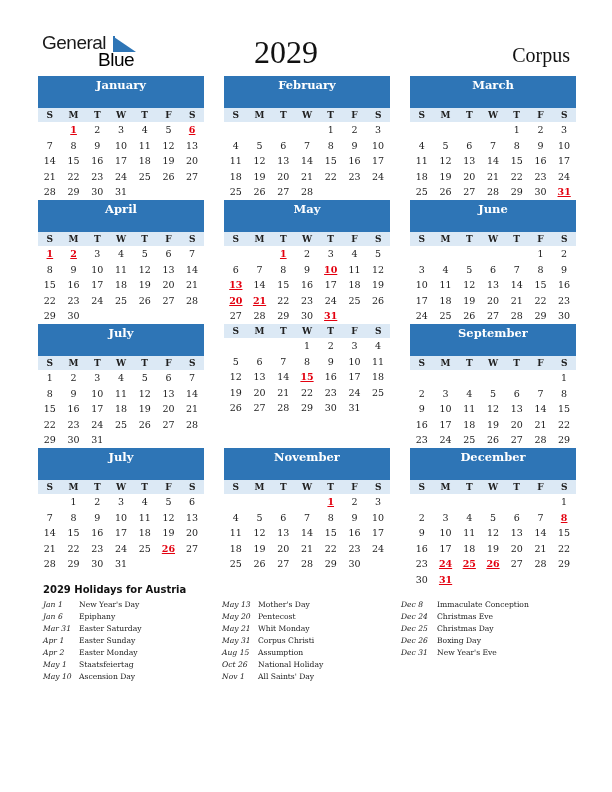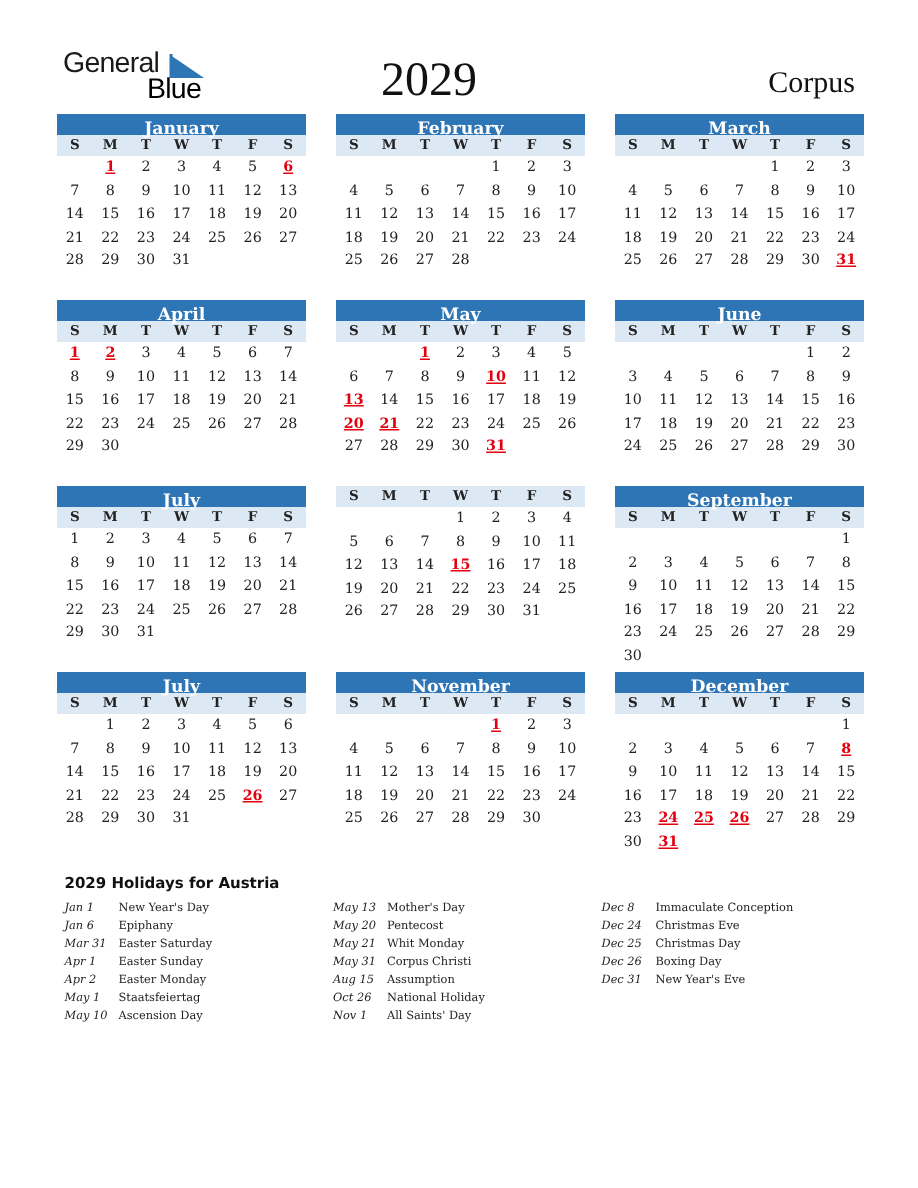--- a/index.html
+++ b/index.html
@@ -11,21 +11,21 @@
   .logo .blue { position: absolute; left: 56px; top: 17px; font-family: Liberation Sans, sans-serif;
                 font-size: 19px; color: #000000; letter-spacing: -0.5px; }
   .logo .tri { position: absolute; left: 72px; top: 5px; width: 0; height: 0;
                border-left: 0 solid transparent; border-bottom: 15px solid #2e75b6; border-right: 22px solid transparent; }
   .logo .tri-bar { position: absolute; left: 71px; top: 4px; width: 2px; height: 16px; background: #2e75b6; }
   .year { position: absolute; left: 0; width: 572px; top: 34px; text-align: center;
           font-family: "Liberation Serif", serif; font-size: 32px; color: #111; }
   .country { position: absolute; right: 42px; top: 44px; font-family: "Liberation Serif", serif;
              font-size: 20px; color: #111; }
   .month { position: absolute; width: 166px; }
-  .month .mhead { height: 14px; background: #2e75b6; color: #fff; text-align: center;
+  .month .mhead { height: 32px; background: #2e75b6; color: #fff; text-align: center;
                   font-family: "DejaVu Serif", serif; font-weight: bold; font-size: 11.5px; line-height: 18px; }
   .month .wk { display: grid; grid-template-columns: repeat(7, 1fr); height: 14px; background: #dce9f5;
                font-size: 9px; font-weight: bold; line-height: 14px; text-align: center; color: #222; }
   .month .days { display: grid; grid-template-columns: repeat(7, 1fr); grid-auto-rows: 15.5px;
                  font-size: 9.5px; text-align: center; line-height: 15.5px; color: #222; }
   .month .days span.hol { color: #e3000f; font-weight: bold; text-decoration: underline; }
   .hol-title { position: absolute; left: 43px; top: 584px; font-family: "DejaVu Sans", sans-serif;
                font-weight: bold; font-size: 10px; color: #111; }
   .hol-col { position: absolute; top: 599px; font-family: "DejaVu Serif", serif; font-size: 7.6px; color: #222; }
   .hol-row { height: 12px; line-height: 12px; white-space: nowrap; }

